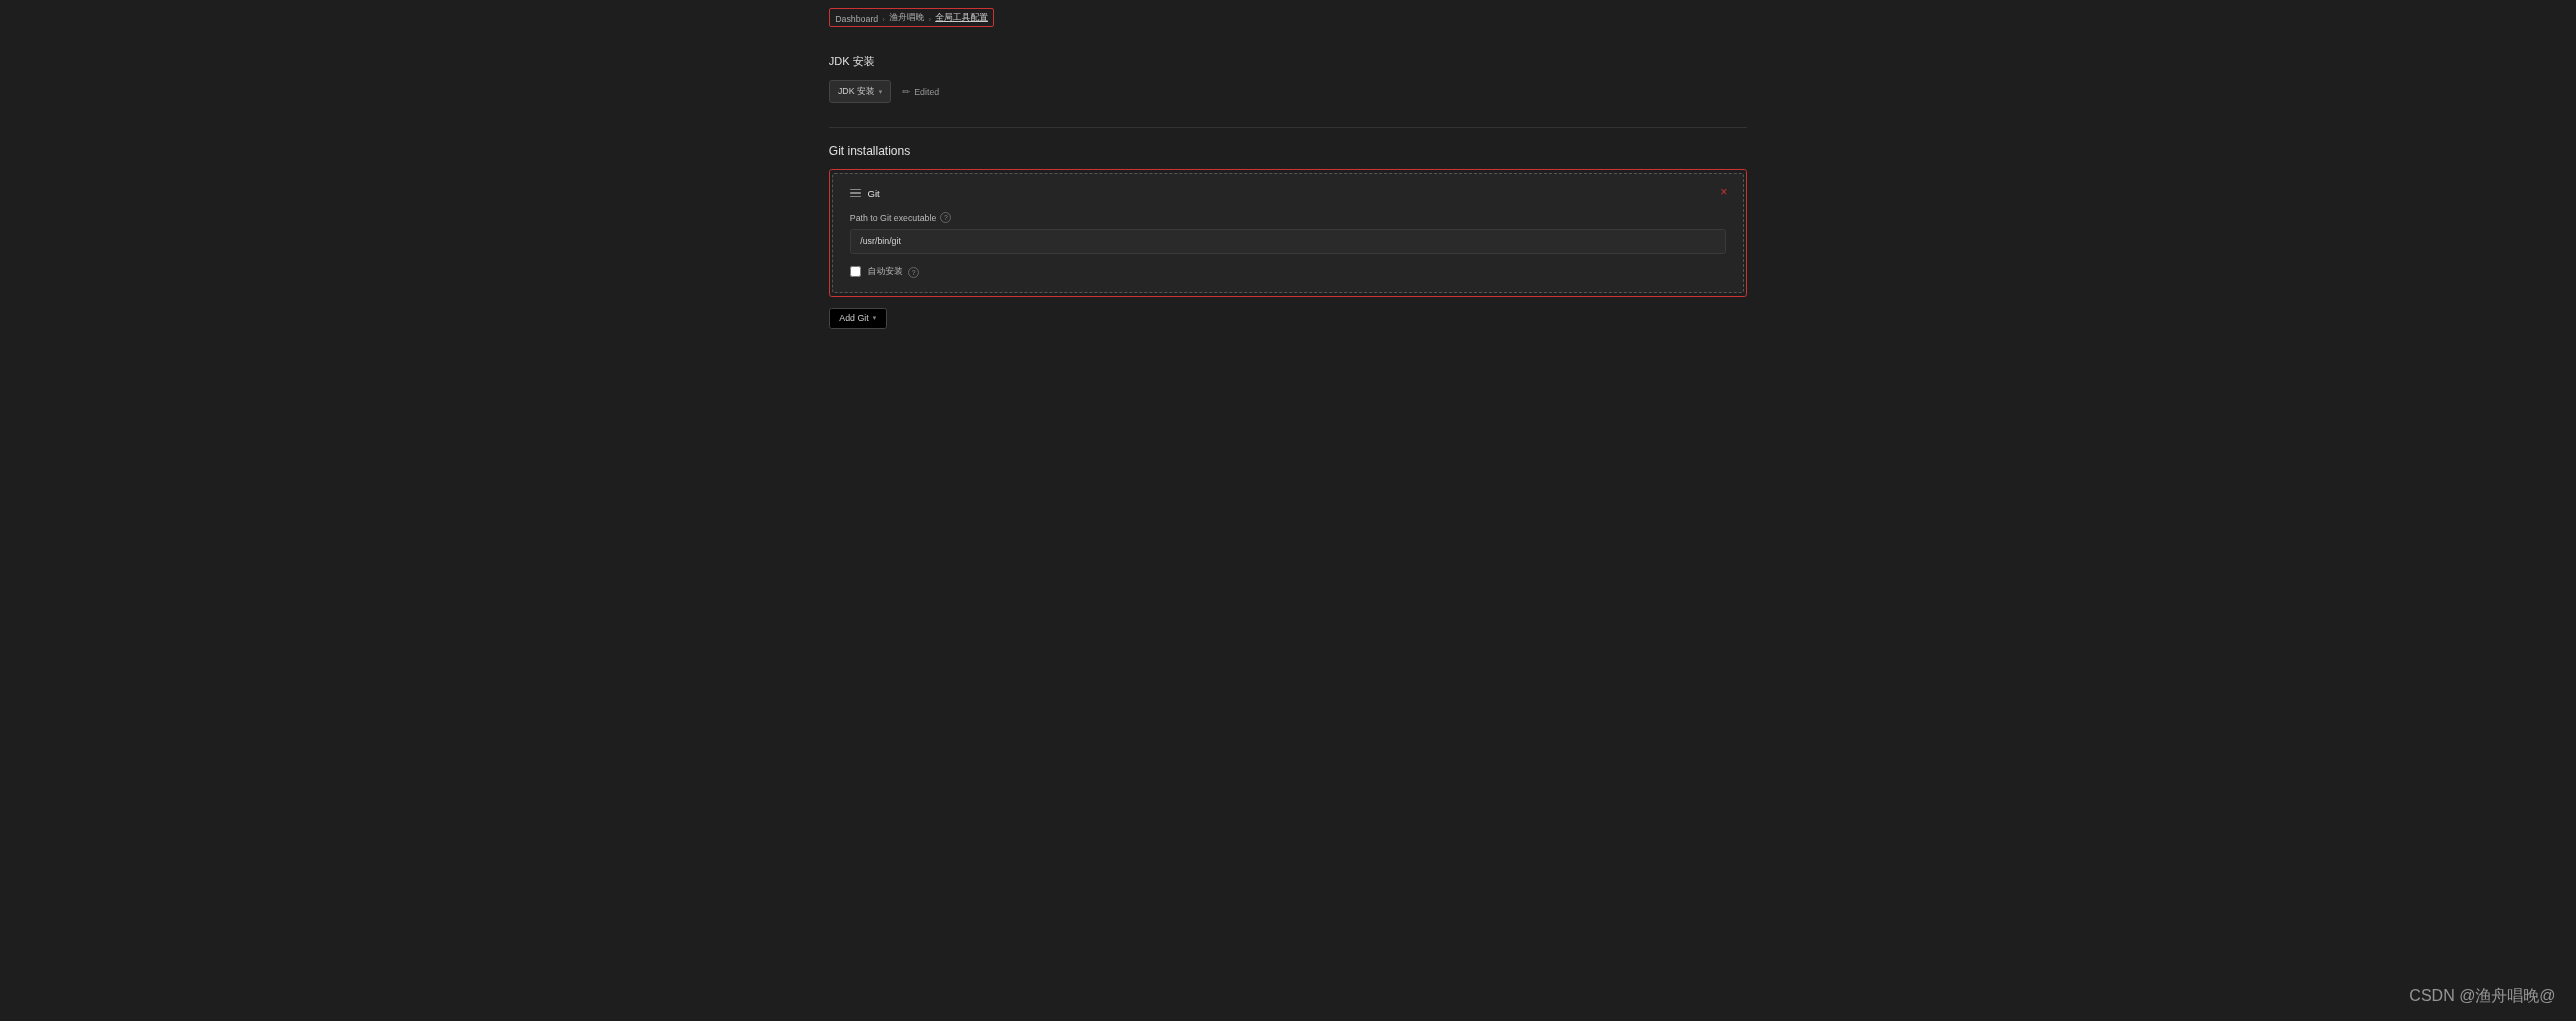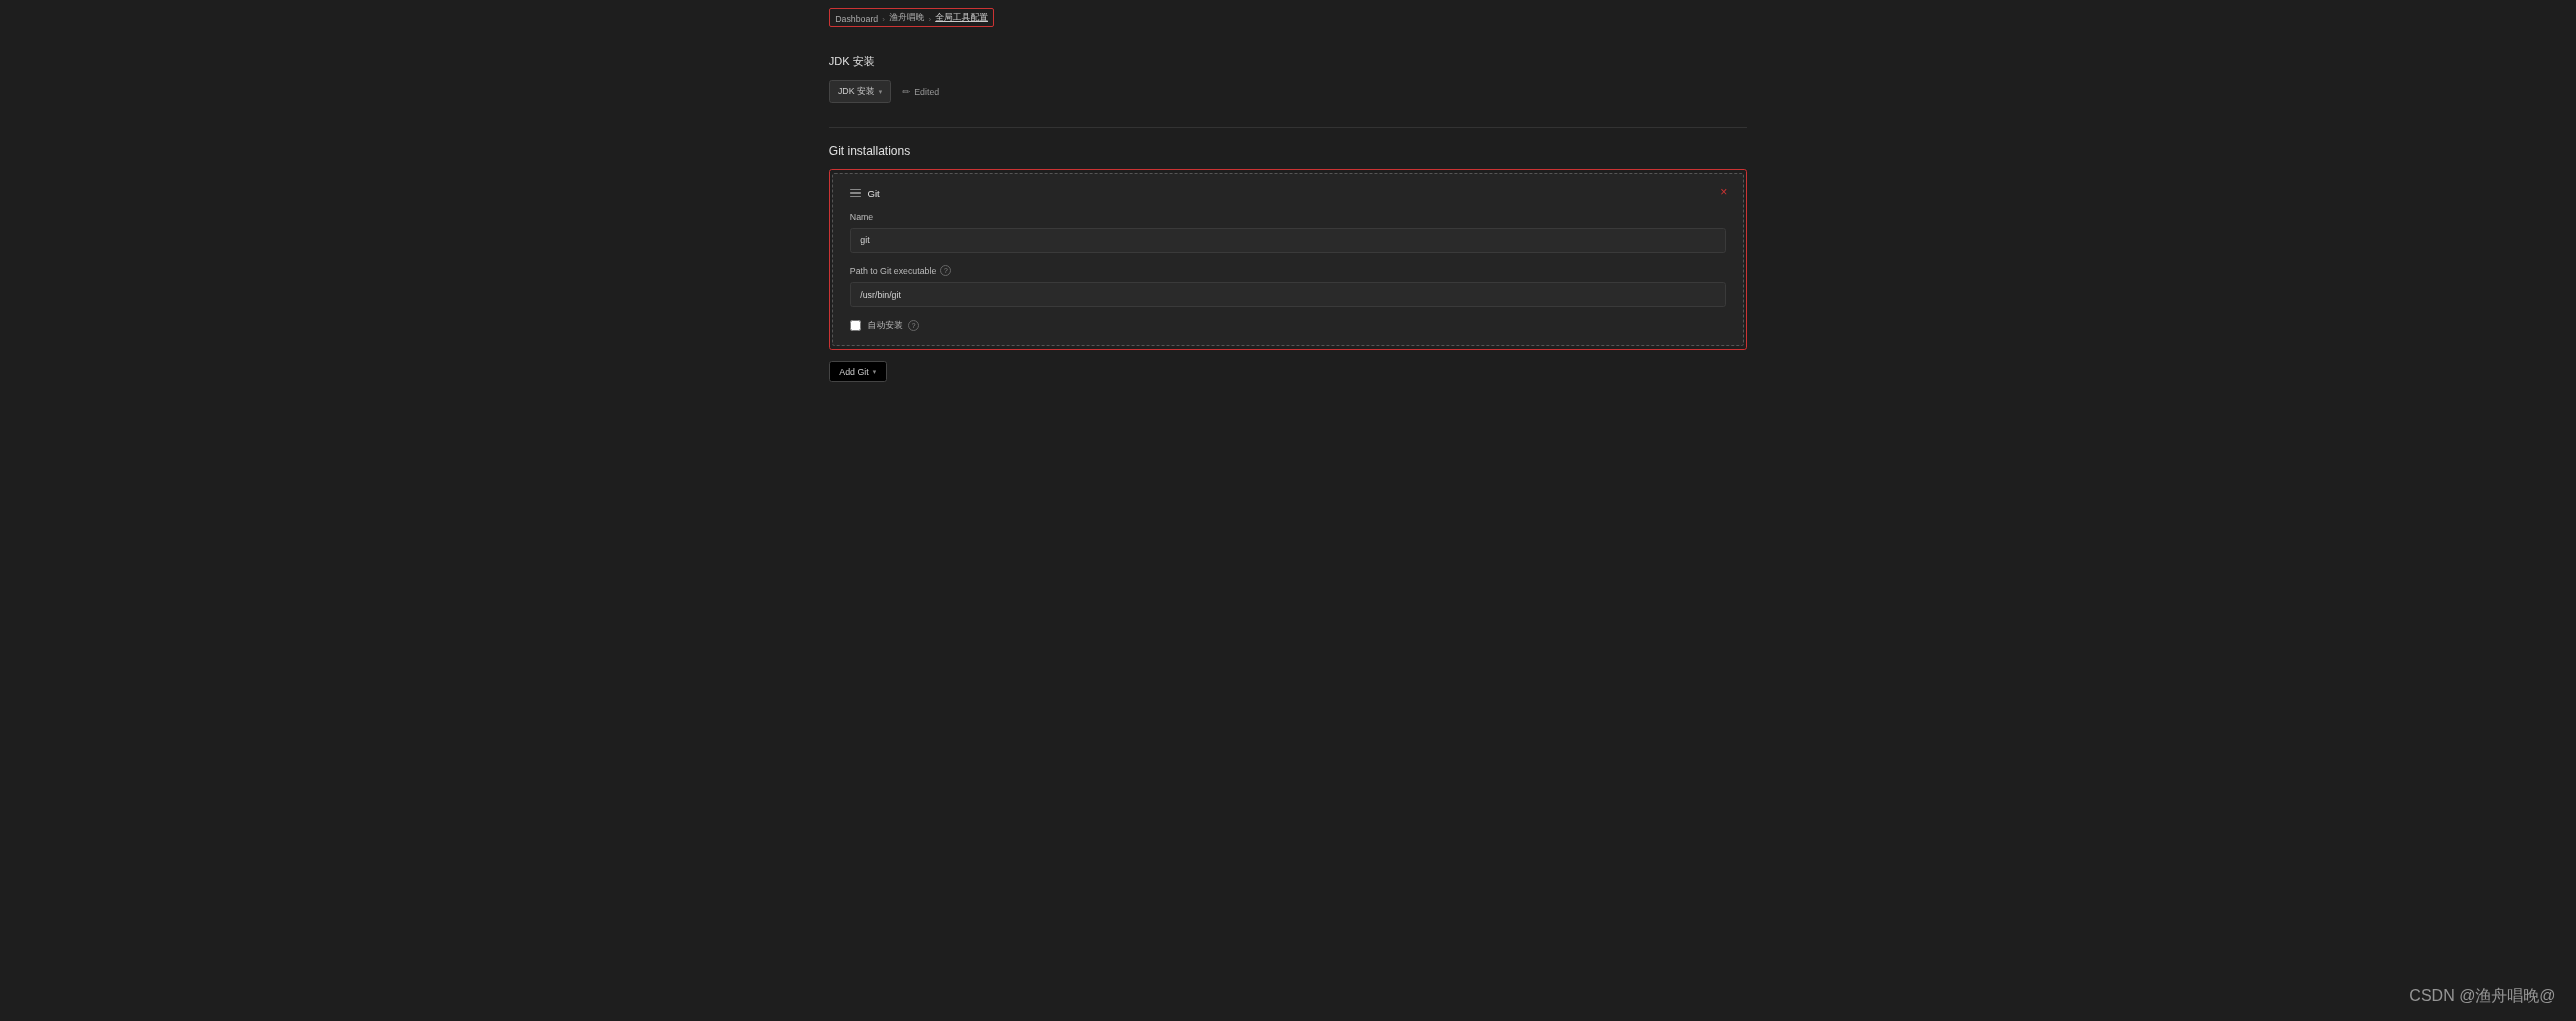--- a/index.html
+++ b/index.html
@@ -297,26 +297,20 @@
 
         <div class="git-card-header">
           <div class="hamburger-icon">
             <span></span>
             <span></span>
             <span></span>
           </div>
           <span class="git-card-title">Git</span>
         </div>
 
-        <div class="form-group">
-          <label class="form-label">
-            <span>Name</span>
-          </label>
-          <input type="text" class="form-input" value="git" style="">
-        </div>
 
         <div class="form-group">
           <label class="form-label">
             <span>Path to Git executable</span>
             <span class="help-icon">?</span>
           </label>
           <input type="text" class="form-input" value="/usr/bin/git" style="">
         </div>
 
         <div class="checkbox-row">

